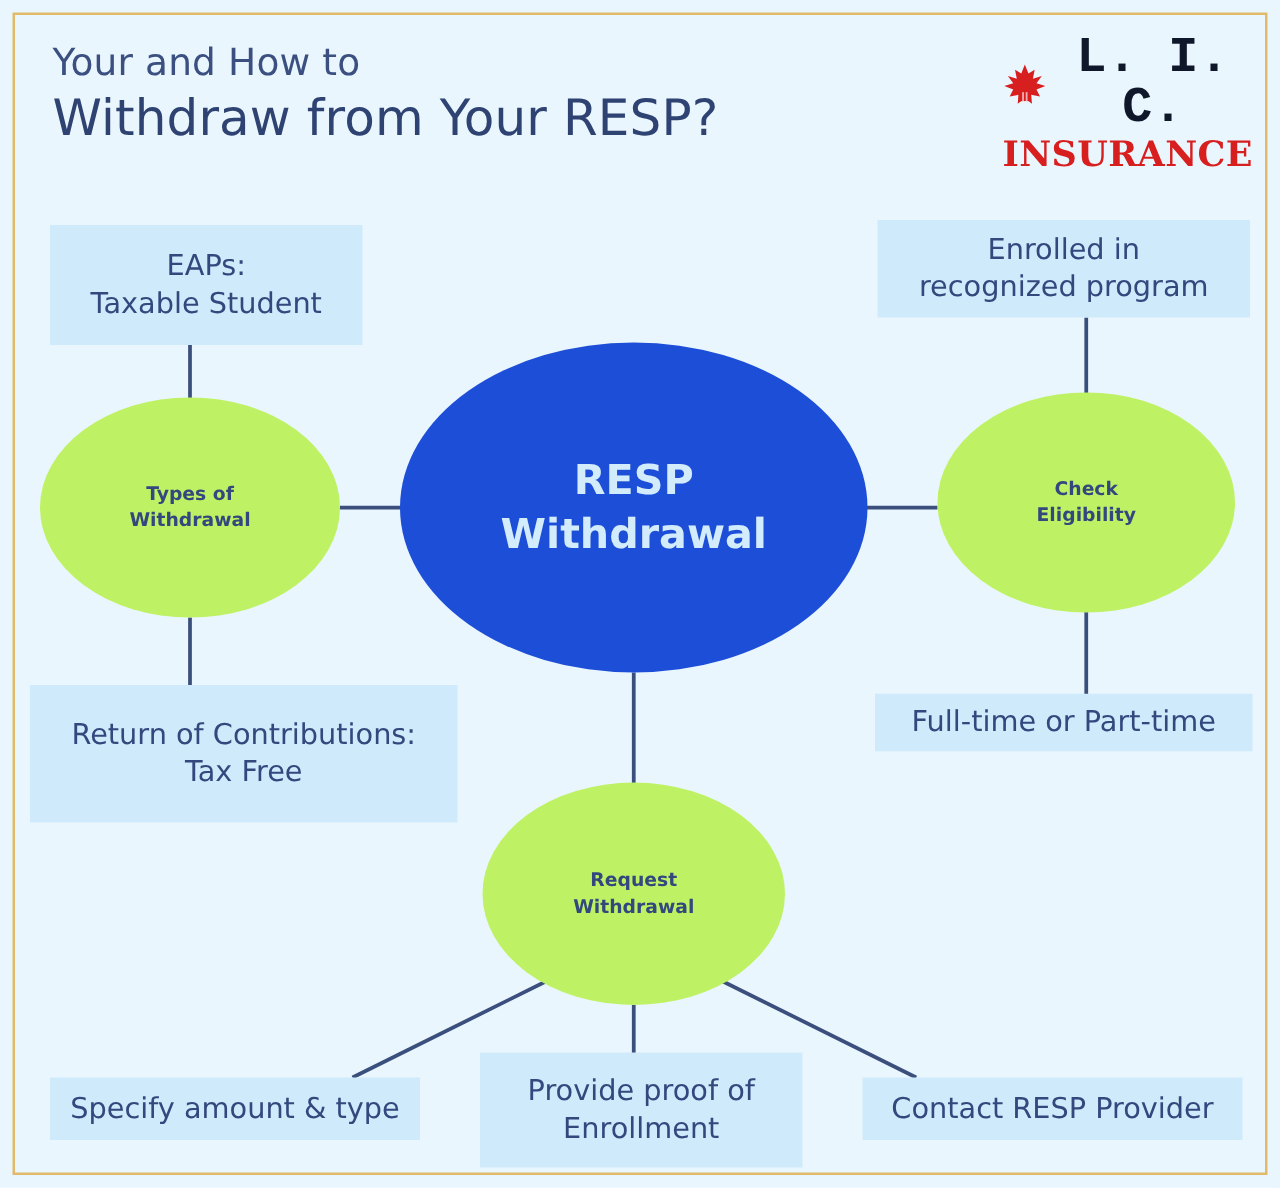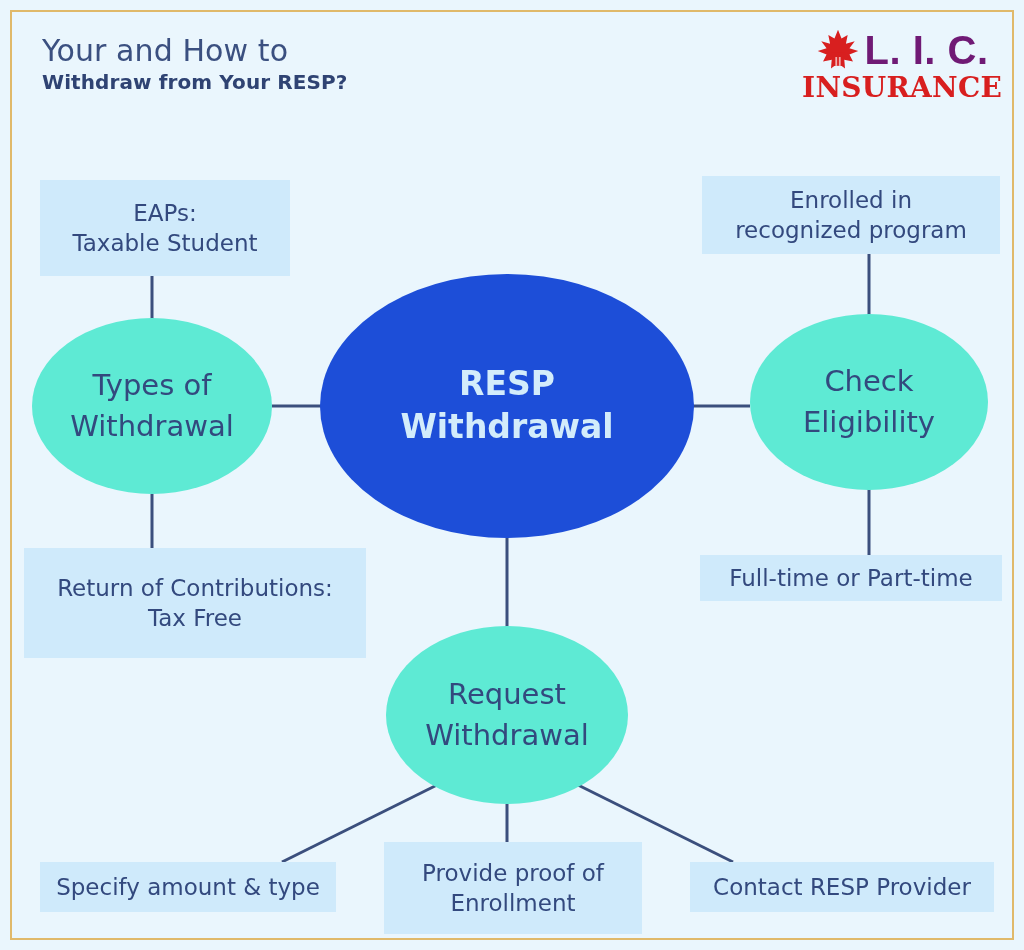--- a/index.html
+++ b/index.html
@@ -42,22 +42,22 @@
   }
   .title-line1 {
     font-size: 30px;
     font-weight: 400;
     color: #3b5080;
     letter-spacing: 0.1px;
     line-height: 1.28;
     white-space: pre;
   }
   .title-line2 {
-    font-size: 20px;
-    font-weight: 700;
+    font-size: 40px;
+    font-weight: 400;
     color: #2f4373;
     letter-spacing: 0.1px;
     line-height: 1.28;
     white-space: pre;
   }
 
   
   #logo {
     position: absolute;
     right: 22px;
@@ -72,25 +72,25 @@
     align-items: center;
     justify-content: center;
     gap: 5px;
   }
   .logo-leaf {
     width: 44px;
     height: 44px;
     display: block;
   }
   .logo-lic {
-    font-family: Liberation Sans, sans-serif;
+    font-family: Liberation Mono, monospace;
     font-size: 40px;
     font-weight: 700;
     letter-spacing: 0.5px;
-    color: #701a75;
+    color: #0f172a;
     line-height: 1;
   }
   .logo-sub {
     font-family: "DejaVu Serif", serif;
     font-size: 28px;
     font-weight: 700;
     letter-spacing: 0.3px;
     color: #d81f1f;
     margin-top: 2px;
     line-height: 1;
@@ -116,25 +116,25 @@
   }
   .node-box {
     background: #cfeafb;
     color: #33497e;
     font-size: 23px;
     font-weight: 400;
     line-height: 1.32;
     padding: 0 10px;
   }
   .node-ellipse {
-    background: #5eead4;
+    background: #bef264;
     color: #33497e;
     border-radius: 50%;
-    font-size: 29px;
-    font-weight: 400;
+    font-size: 15px;
+    font-weight: 700;
     line-height: 1.42;
   }
   .node-center {
     background: #1d4ed8;
     color: #d3ecfb;
     border-radius: 50%;
     font-size: 33px;
     font-weight: 700;
     line-height: 1.3;
   }

